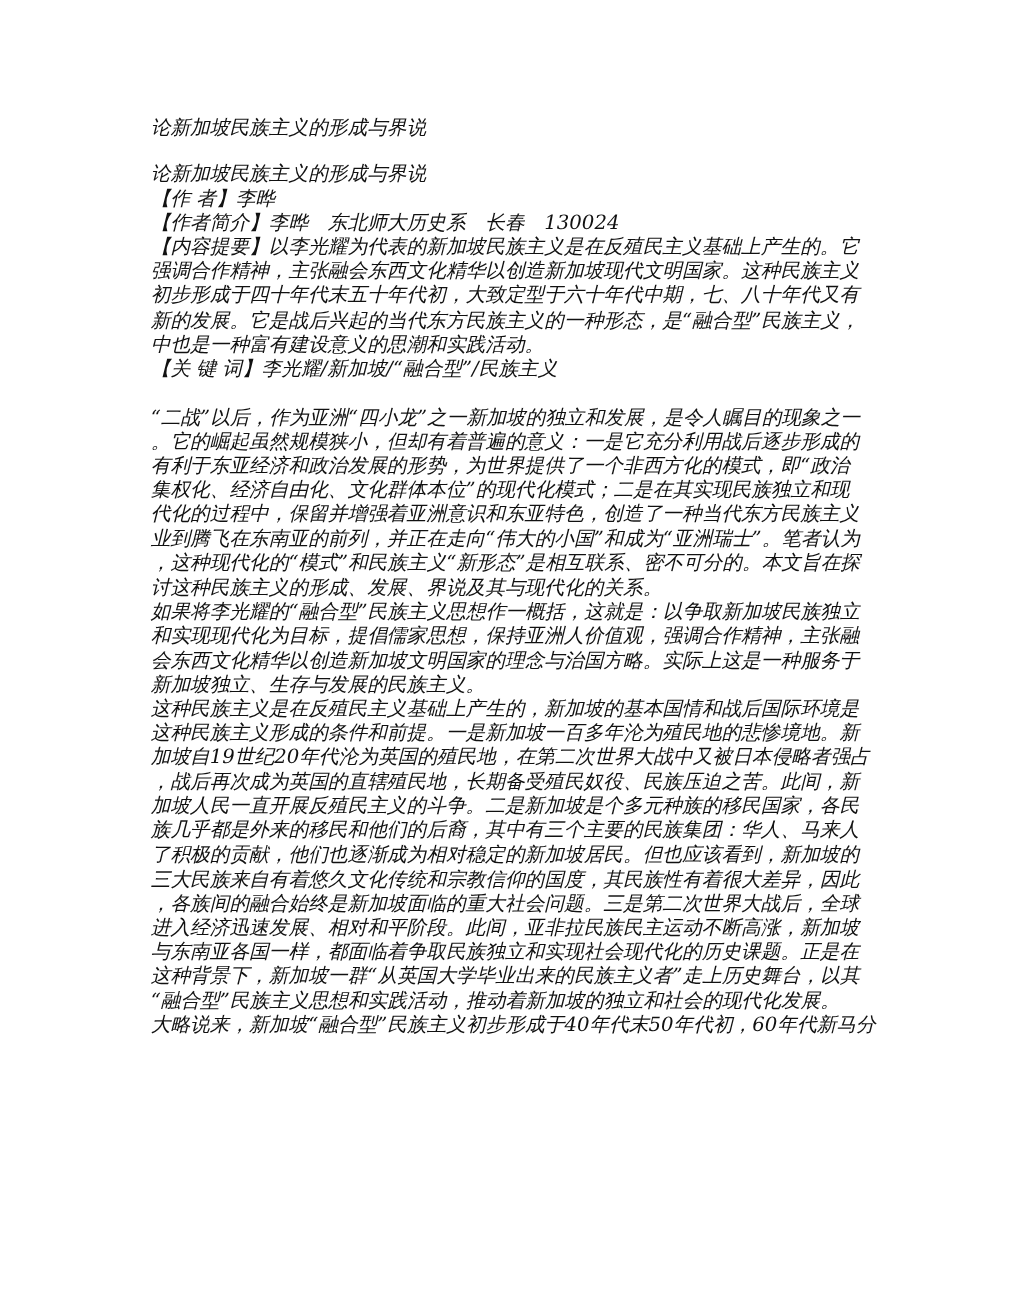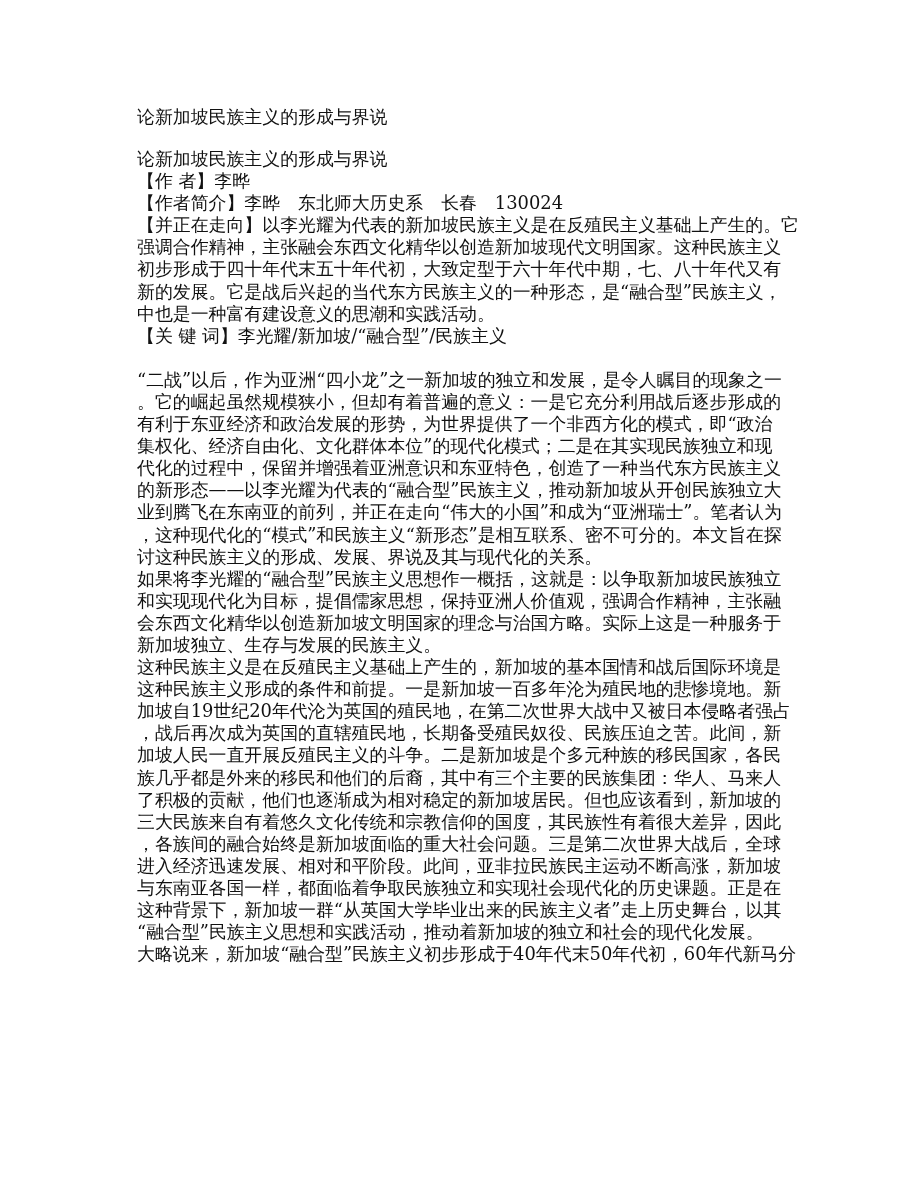--- a/index.html
+++ b/index.html
@@ -1,52 +1,51 @@
 <!DOCTYPE html>
 <html><head>
 <meta charset="utf-8">
 <style>
   html, body { margin: 0; padding: 0; background: #ffffff; }
   body { width: 920px; height: 1191px; position: relative; overflow: hidden;
          font-family: "DejaVu Serif", "Liberation Serif", serif; color: #111; }
   .page { position: absolute; left: 137px; top: 106px; width: 650px; }
-  .line { font-size: 17.9px; line-height: 22.1px; white-space: nowrap; letter-spacing: 0; }
+  .line { font-size: 17.9px; line-height: 22.1px; white-space: nowrap; letter-spacing: 0; font-style: italic; }
   .title { font-size: 17.9px; line-height: 22px; margin-bottom: 20px; }
   .gap { height: 22px; }
   p { margin: 0; }
 </style>
 </head>
 <body>
 
 <div class="page">
   <p class="title line">论新加坡民族主义的形成与界说</p>
 
   <p class="line">论新加坡民族主义的形成与界说</p>
   <p class="line">【作 者】李晔</p>
   <p class="line">【作者简介】李晔　东北师大历史系　长春　130024</p>
 
   <div>
-    <p class="line">【并正在走向】以李光耀为代表的新加坡民族主义是在反殖民主义基础上产生的。它</p>
+    <p class="line">【内容提要】以李光耀为代表的新加坡民族主义是在反殖民主义基础上产生的。它</p>
     <p class="line">强调合作精神，主张融会东西文化精华以创造新加坡现代文明国家。这种民族主义</p>
     <p class="line">初步形成于四十年代末五十年代初，大致定型于六十年代中期，七、八十年代又有</p>
     <p class="line">新的发展。它是战后兴起的当代东方民族主义的一种形态，是“融合型”民族主义，</p>
     <p class="line">中也是一种富有建设意义的思潮和实践活动。</p>
   </div>
 
   <p class="line">【关 键 词】李光耀/新加坡/“融合型”/民族主义</p>
 
   <div class="gap"></div>
 
   <div>
     <p class="line">“二战”以后，作为亚洲“四小龙”之一新加坡的独立和发展，是令人瞩目的现象之一</p>
     <p class="line">。它的崛起虽然规模狭小，但却有着普遍的意义：一是它充分利用战后逐步形成的</p>
     <p class="line">有利于东亚经济和政治发展的形势，为世界提供了一个非西方化的模式，即“政治</p>
     <p class="line">集权化、经济自由化、文化群体本位”的现代化模式；二是在其实现民族独立和现</p>
     <p class="line">代化的过程中，保留并增强着亚洲意识和东亚特色，创造了一种当代东方民族主义</p>
-    <p class="line">的新形态——以李光耀为代表的“融合型”民族主义，推动新加坡从开创民族独立大</p>
     <p class="line">业到腾飞在东南亚的前列，并正在走向“伟大的小国”和成为“亚洲瑞士”。笔者认为</p>
     <p class="line">，这种现代化的“模式”和民族主义“新形态”是相互联系、密不可分的。本文旨在探</p>
     <p class="line">讨这种民族主义的形成、发展、界说及其与现代化的关系。</p>
   </div>
 
   <div>
     <p class="line">如果将李光耀的“融合型”民族主义思想作一概括，这就是：以争取新加坡民族独立</p>
     <p class="line">和实现现代化为目标，提倡儒家思想，保持亚洲人价值观，强调合作精神，主张融</p>
     <p class="line">会东西文化精华以创造新加坡文明国家的理念与治国方略。实际上这是一种服务于</p>
     <p class="line">新加坡独立、生存与发展的民族主义。</p>

